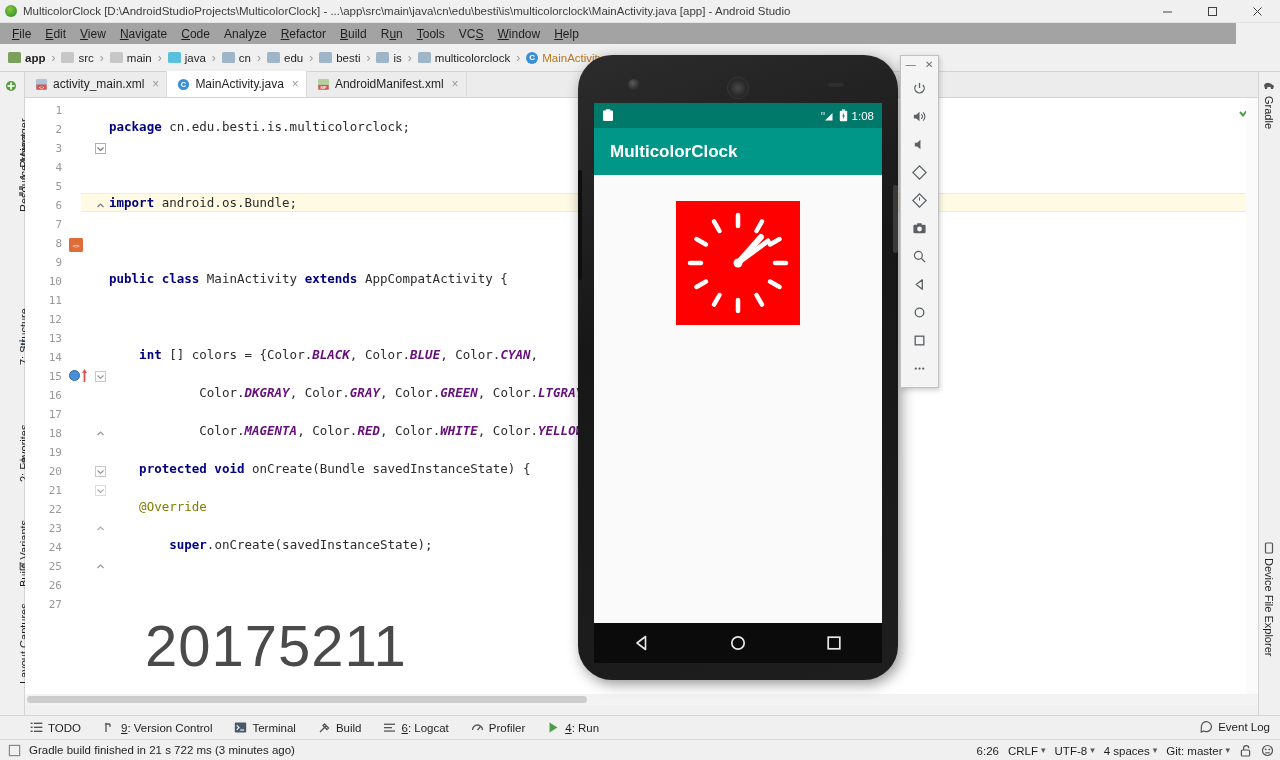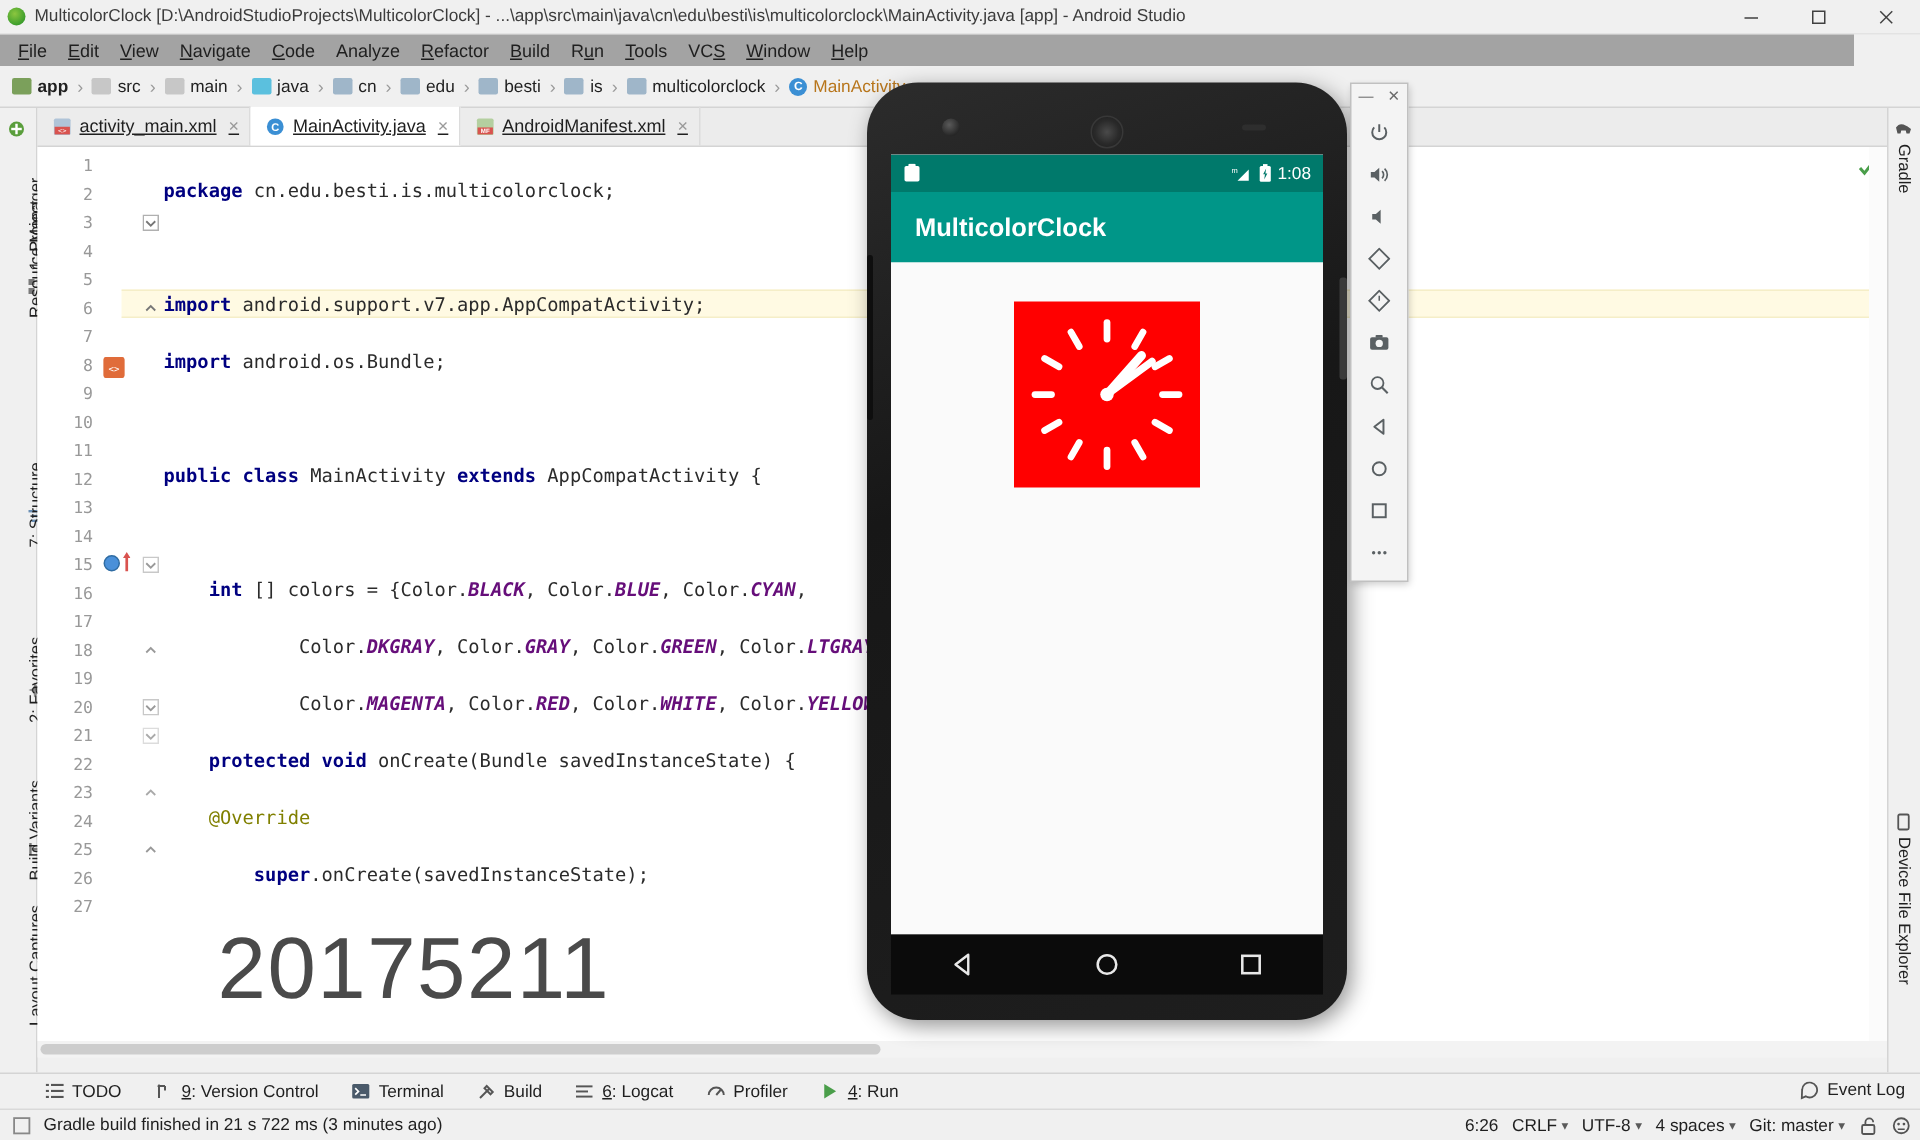--- a/index.html
+++ b/index.html
@@ -86,21 +86,21 @@
   .vtab.right { transform-origin: left top; transform: rotate(90deg);  left: 16px; }
   .vtab .vi { width: 12px; height: 12px; flex: none; display:block; }
 
   
   .editor-tabs {
     position: absolute; left: 25px; top: 72px; width: 1233px; height: 26px;
     background: #ececec; border-bottom: 1px solid #d4d4d4; display: flex; align-items: flex-end;
   }
   .etab {
     height: 26px; display: flex; align-items: center; gap: 5px; padding: 0 7px 0 10px;
-    font-size: 12px; color: #1f1f1f; border-right: 1px solid #dcdcdc; white-space: nowrap; text-decoration: underline;
+    font-size: 12px; color: #1f1f1f; border-right: 1px solid #dcdcdc; white-space: nowrap;
   }
   .etab.active { background: #ffffff; }
   .etab .fi { width: 13px; height: 13px; flex: none; }
   .etab .x { color: #9a9a9a; font-size: 12px; margin-left: 3px; }
 
   .editor {
     position: absolute; left: 25px; top: 98px; width: 1233px; height: 596px;
     background: #ffffff; overflow: hidden;
   }
   .gutter {
@@ -580,21 +580,20 @@
       <div class="fold" style="top:463px">
         <svg width="11" height="11" viewBox="0 0 11 11">
             <path d="M2.5 7 L5.5 4 L8.5 7" stroke="#999" fill="none" stroke-width="1.2"></path>
           </svg>
       </div>
     </div>
 
     <div class="code">
 <div class="ln"><span class="kw">package</span> cn.edu.besti.is.multicolorclock;</div>
 <div class="ln"></div>
-<div class="ln"><span class="kw">import</span> android.support.v7.app.AppCompatActivity;</div>
 <div class="ln"><span class="kw">import</span> android.os.Bundle;</div>
 <div class="ln"></div>
 <div class="ln"><span class="kw">public class</span> MainActivity <span class="kw">extends</span> AppCompatActivity {</div>
 <div class="ln"></div>
 <div class="ln">    <span class="kw">int</span> [] colors = {Color.<span class="sfld">BLACK</span>, Color.<span class="sfld">BLUE</span>, Color.<span class="sfld">CYAN</span>,</div>
 <div class="ln">            Color.<span class="sfld">DKGRAY</span>, Color.<span class="sfld">GRAY</span>, Color.<span class="sfld">GREEN</span>, Color.<span class="sfld">LTGRAY</span>,</div>
 <div class="ln">            Color.<span class="sfld">MAGENTA</span>, Color.<span class="sfld">RED</span>, Color.<span class="sfld">WHITE</span>, Color.<span class="sfld">YELLOW</span> };</div>
 <div class="ln">    <span class="kw">protected void</span> onCreate(Bundle savedInstanceState) {</div>
 <div class="ln">    <span class="anno">@Override</span></div>
 <div class="ln">        <span class="kw">super</span>.onCreate(savedInstanceState);</div>

